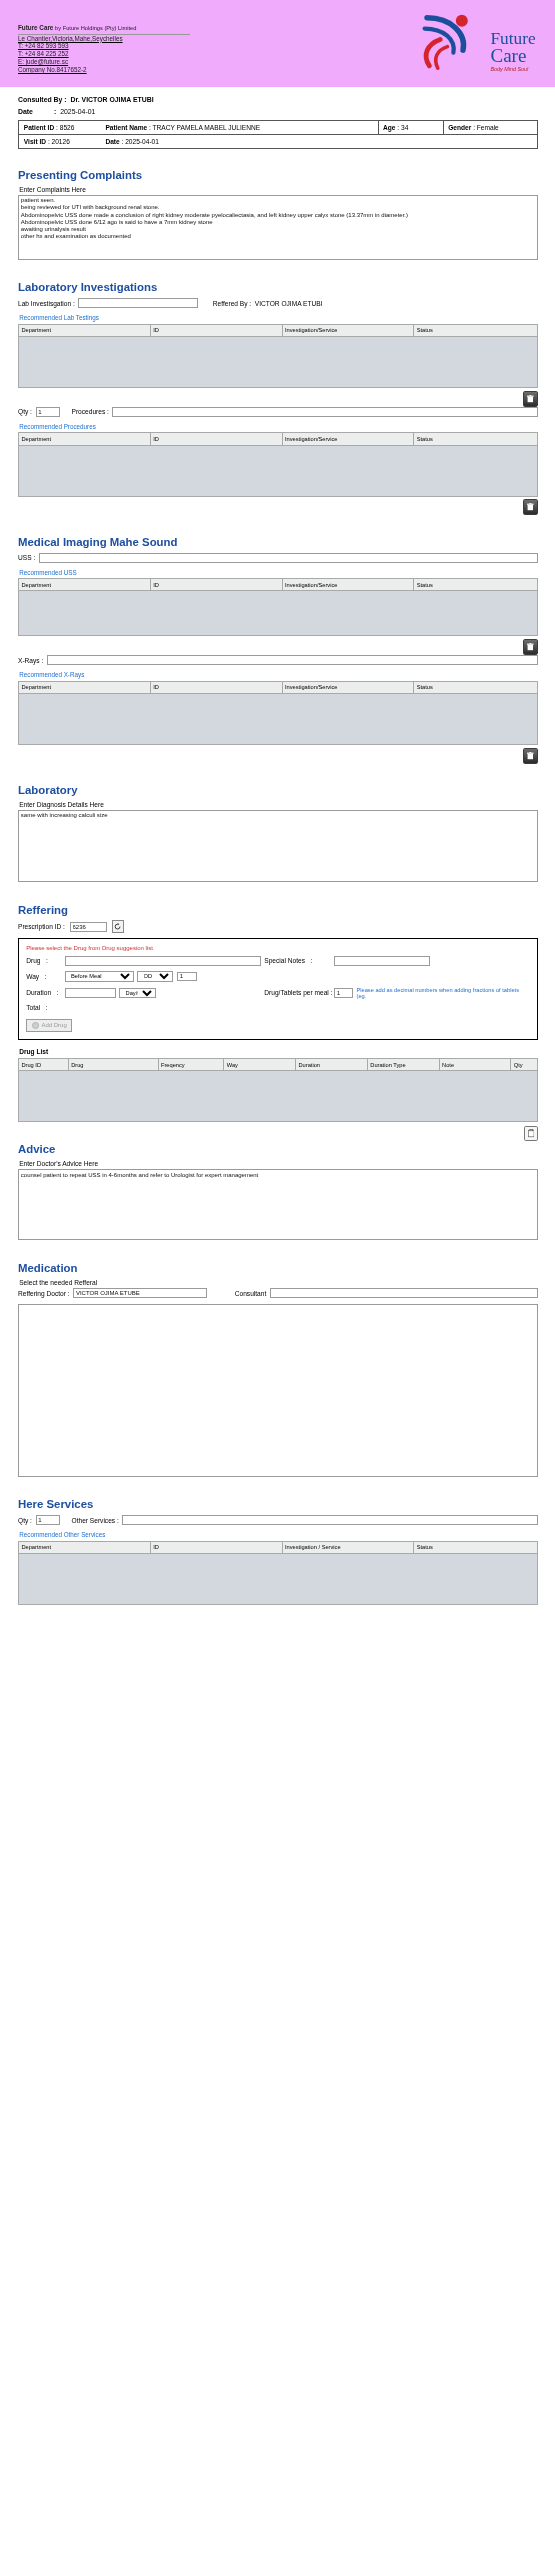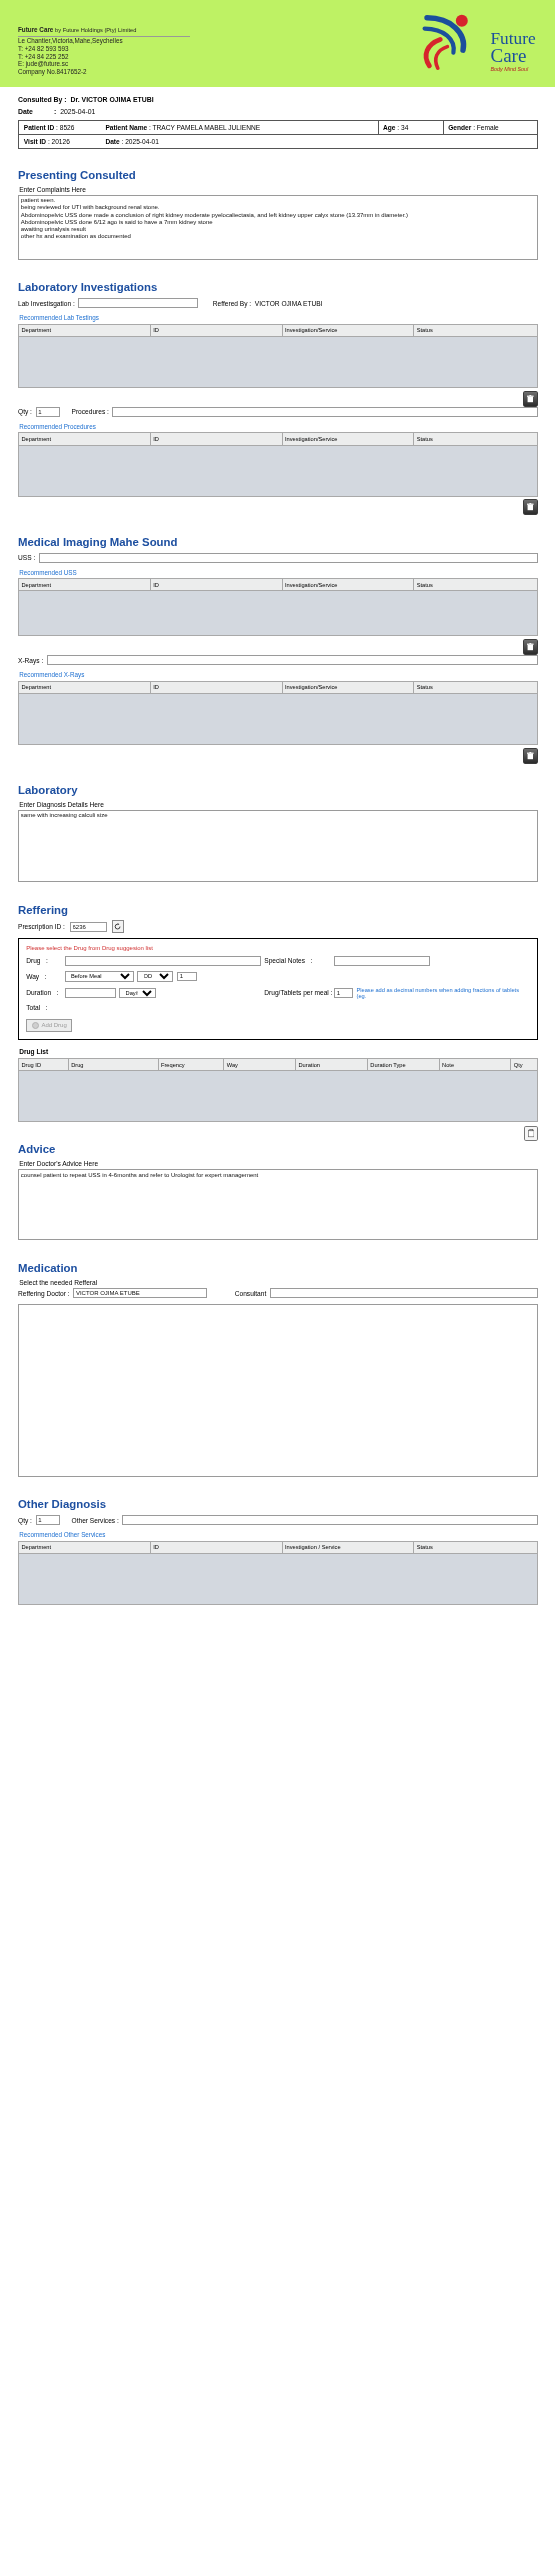--- a/index.html
+++ b/index.html
@@ -8,26 +8,27 @@
     background:#ffffff;
     font-family:"Liberation Sans", sans-serif;
     font-size:6.6px;
     color:#000;
     -webkit-font-smoothing:none;
   }
   .page { width:556px; box-sizing:border-box; padding:0 18px 24px 18px; }
 
   
   .letterhead {
-    background:#bef264;
+    background:#f0abfc;
     display:flex;
-    align-items:flex-end;
+    align-items:center;
     justify-content:space-between;
     padding:13px 18px 10.8px 18px;
     margin:0 -18px 0 -18px;
+    text-decoration:underline;
   }
   .lh-left { font-size:6.3px; line-height:7.8px; color:#222; padding-top:8.4px; }
   .lh-left .org { font-weight:bold; border-bottom:0.6px solid #999; display:inline-block; padding-bottom:1.2px; padding-right:54px; }
   .lh-left .org .sub { font-weight:normal; font-size:5.7px; }
   .logo { position:relative; width:129px; height:63px; }
   .logo svg { position:absolute; left:0; top:0; }
   .logo-text { position:absolute; right:2.4px; top:18px; text-align:left; }
   .logo-text .fc1 { font-size:17.3px; color:#1b4f9c; font-family:"Liberation Serif", serif; letter-spacing:0px; line-height:16.7px;}
   .logo-text .fc2 { font-size:19px; color:#1b4f9c; font-family:"Liberation Serif", serif; line-height:16.7px; }
   .logo-text .tag { font-size:5.4px; color:#b62025; font-style:italic; margin-top:1.2px; }
@@ -217,21 +218,21 @@
         </div>
         <div class="pcell" style="flex:1 1 auto;">
           <span class="lbl">Date</span>
           &nbsp;<span>: 2025-04-01</span>
         </div>
       </div>
     </div>
   </div>
 
   
-  <h2 class="sect">Presenting Consulted</h2>
+  <h2 class="sect">Presenting Complaints</h2>
   <div class="sub-label">Enter Complaints Here</div>
   <textarea class="ta complaints-ta" style="">patient seen.
 being reviewed for UTI with background renal stone.
 Abdominopelvic USS done made a conclusion of right kidney moderate pyelocaliectasia, and left kidney upper calyx stone (13.37mm in diameter.)
 Abdominopelvic USS done 6/12 ago is said to have a 7mm kidney stone
 awaiting urinalysis result
 other hx and examination as documented</textarea>
 
   
   <h2 class="sect">Laboratory  Investigations</h2>
@@ -471,21 +472,21 @@
   <div class="inline">
     <span class="lab">Reffering Doctor :</span>
     <input class="ti" style="width: 134px; height: 10.2px;" value="VICTOR OJIMA ETUBE">
     <span class="lab" style="margin-left:24px;">Consultant</span>
     <input class="ti" style="flex: 1 1 auto; height: 10.2px;" value="">
   </div>
   <div class="spacer10"></div>
   <textarea class="ta ref-ta" style=""></textarea>
 
   
-  <h2 class="sect">Other Diagnosis</h2>
+  <h2 class="sect">Here Services</h2>
   <div class="inline">
     <span class="lab">Qty :</span>
     <input class="ti" style="width: 24px; height: 10.2px;" value="1">
     <span class="lab" style="margin-left:8.4px;">Other Services :</span>
     <input class="ti" style="flex: 1 1 auto; height: 10.2px;" value="">
   </div>
   <div class="blue-link">Recommended Other Services</div>
   <table class="grid">
     <tbody>
         <tr>

